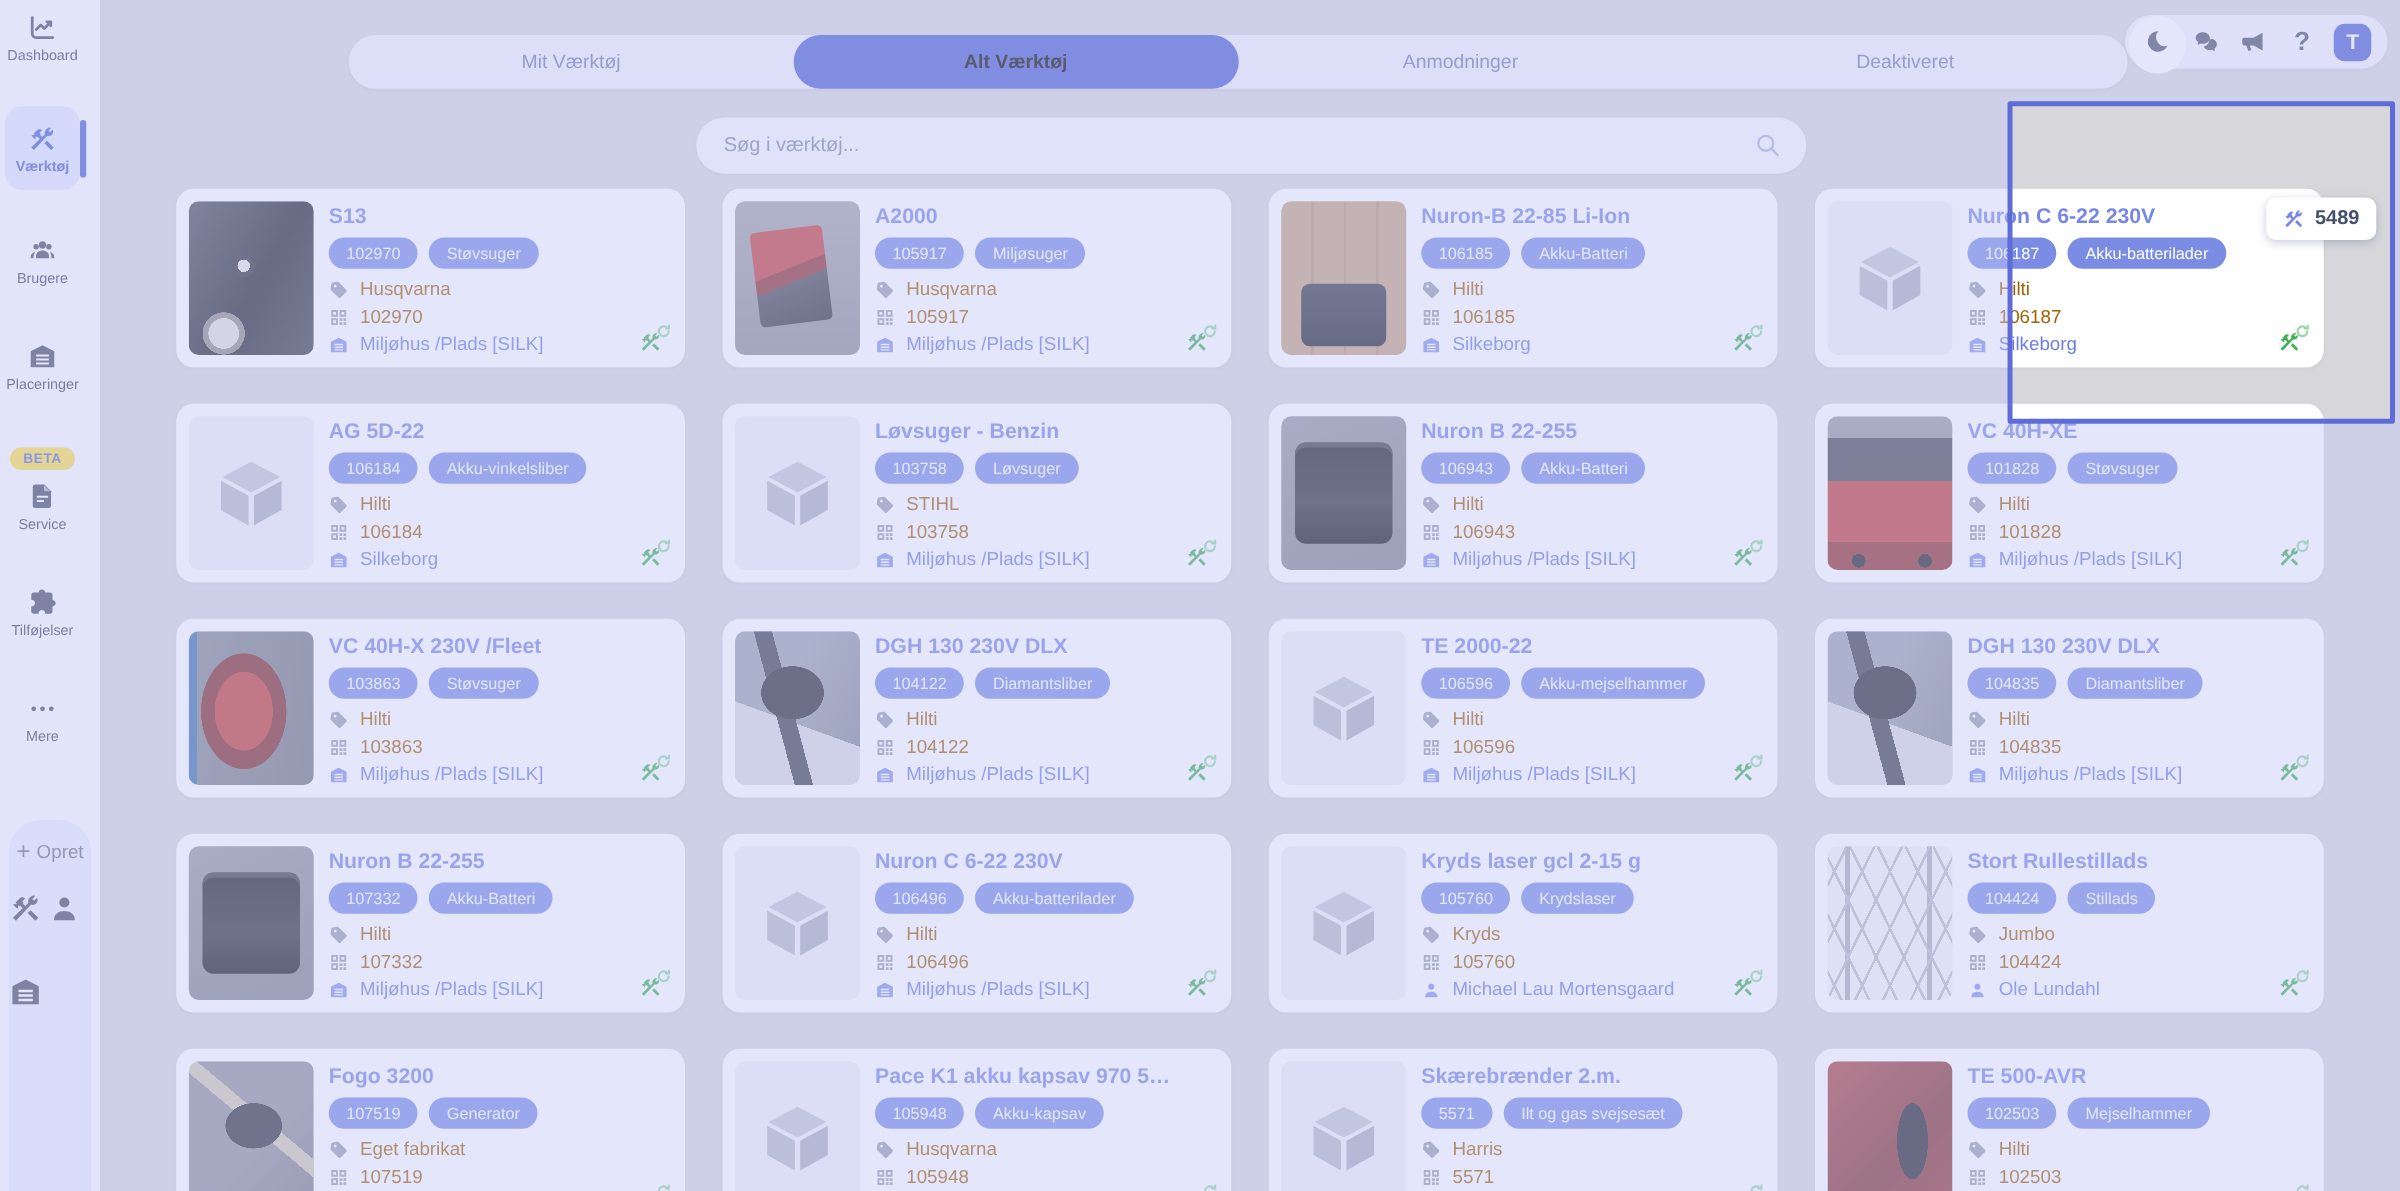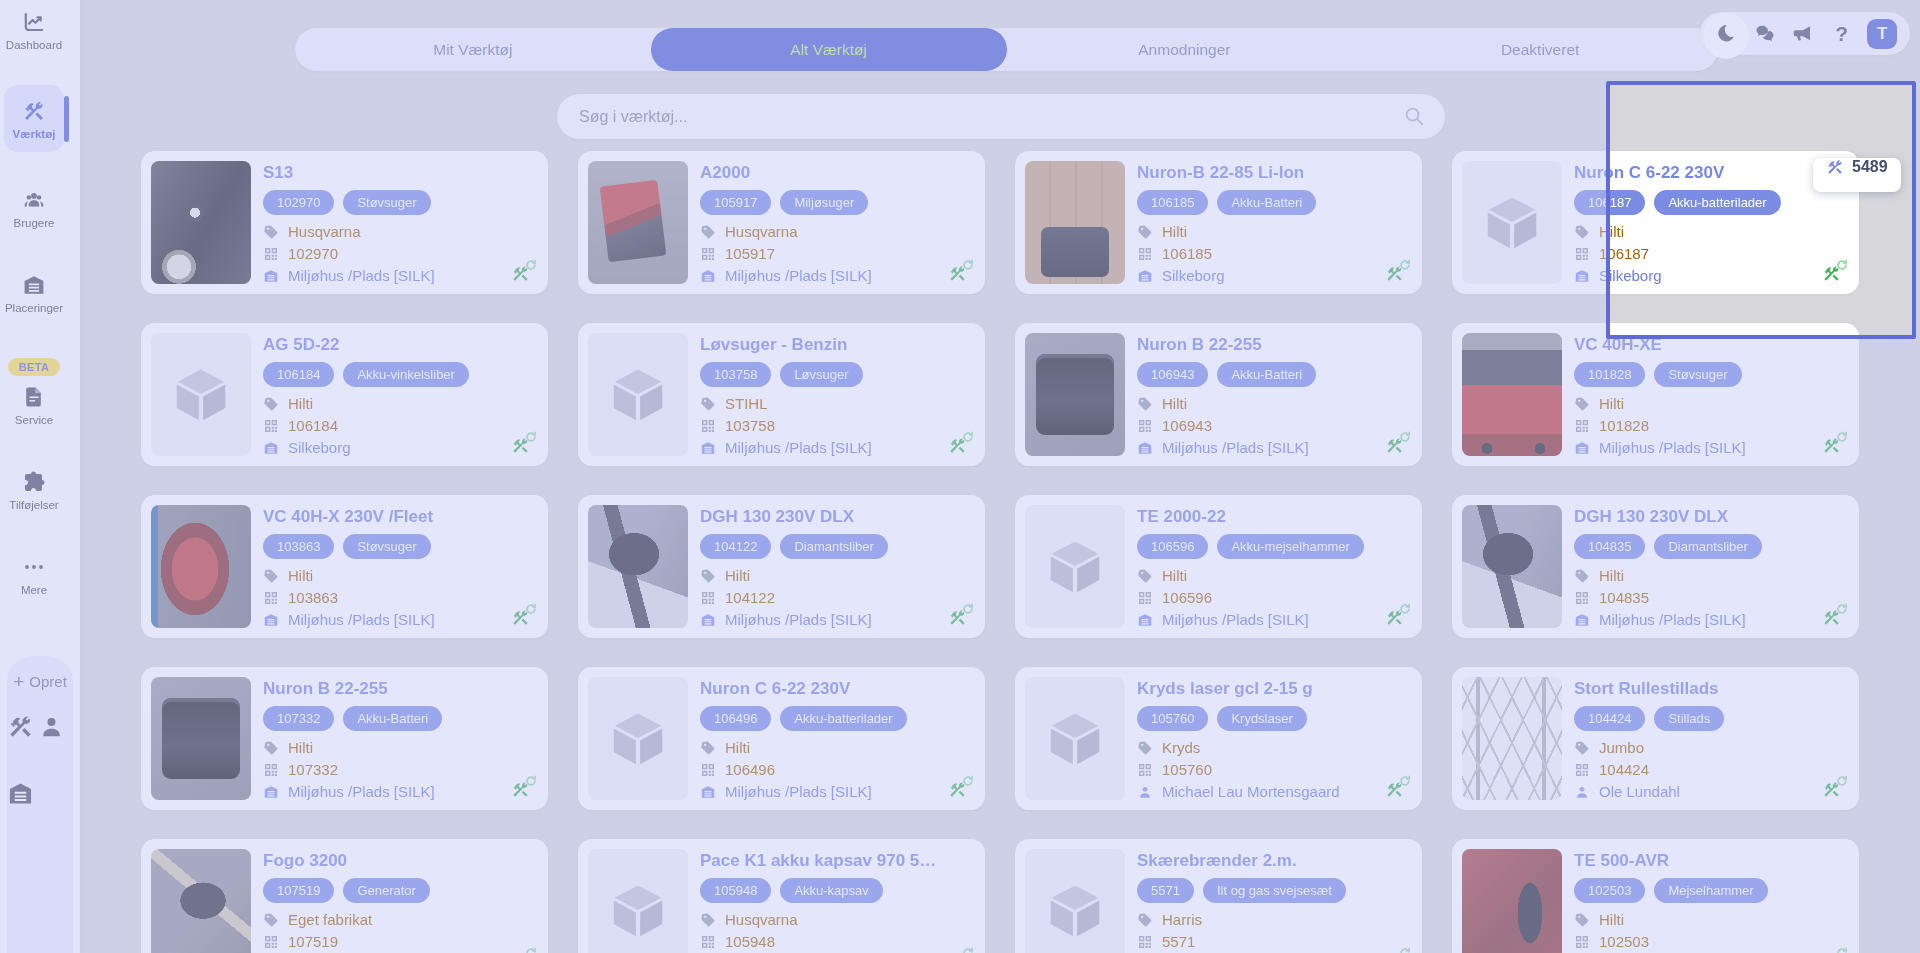--- a/index.html
+++ b/index.html
@@ -18,24 +18,24 @@
   .side-bar-ind{position:absolute;right:-5px;top:50%;transform:translateY(-50%);width:5px;height:46px;border-radius:3px;background:#4c5ed0;}
   .beta{background:#fde047;color:#5f6fd8;font-size:11px;font-weight:700;letter-spacing:.4px;border-radius:10px;padding:3px 11px;margin-bottom:4px;}
   .create-panel{position:absolute;left:7px;right:7px;top:656px;bottom:-40px;background:#eceefb;border-radius:26px;
     display:flex;flex-direction:column;align-items:center;padding-top:16px;}
   .create-label{display:flex;align-items:center;gap:5px;color:#6b7184;font-size:15px;margin-bottom:22px;}
   .create-label .plus{font-size:19px;line-height:1;color:#6b7184;}
   .create-btn{background:none;border:none;padding:0;margin:0 0 40px;cursor:pointer;color:#474c60;}
   .create-btn .ic{width:27px;height:27px;}
 
   
-  .tabbar{position:absolute;left:295px;top:28px;width:1423px;height:43px;background:#f2f3f9;border-radius:22px;
+  .tabbar{position:absolute;left:279px;top:28px;width:1423px;height:43px;background:#f2f3f9;border-radius:22px;
     display:flex;align-items:stretch;box-shadow:0 1px 3px rgba(40,50,100,.07);z-index:3;}
   .tab{flex:1 1 0;border:none;background:none;border-radius:22px;font-family:inherit;font-size:15.5px;color:#6e7aae;cursor:pointer;}
-  .tab.active{background:#4c5ecf;color:#bef264;font-weight:400;}
+  .tab.active{background:#4c5ecf;color:#000000;font-weight:700;}
 
   
   .topbar{position:absolute;left:1700px;top:12px;width:210px;height:43px;background:#f3f4fa;border-radius:22px;
     display:flex;align-items:center;justify-content:space-evenly;z-index:4;box-shadow:0 1px 3px rgba(40,50,100,.07);}
   .top-btn{position:relative;background:none;border:none;padding:0;cursor:pointer;color:#4a5066;width:26px;height:26px;
     display:flex;align-items:center;justify-content:center;}
   .top-btn .ic{width:21px;height:21px;}
   .top-btn.halo::before{content:"";position:absolute;left:50%;top:50%;transform:translate(-50%,-46%);width:46px;height:46px;border-radius:50%;background:#ffffff;z-index:-1;}
   .qmark{font-size:21px;font-weight:700;color:#4a5066;line-height:1;}
   .avatar{width:30px;height:30px;border-radius:9px;background:#4c5ecf;color:#fff;font-weight:700;font-size:17px;
@@ -108,21 +108,21 @@
     linear-gradient(40deg,transparent 0 55%,#cfc7ae 55% 62%,transparent 62%),
     linear-gradient(135deg,#8f9095 0 55%,#77787d);}
   .kind-photo-drill{background:
     radial-gradient(ellipse 17px 42px at 68% 52%,#1e2025 0 72%,transparent 73%),
     linear-gradient(135deg,#a8423c,#7e2d28 60%,#93352f);}
 
   
   .spotlight{position:absolute;left:1606px;top:81px;width:310px;height:258px;z-index:50;pointer-events:none;
     border:4px solid #5e6bd8;border-radius:2px;box-shadow:0 0 0 3000px rgba(196,200,247,0.45);}
   .count-tip{position:absolute;left:1813px;top:158px;z-index:60;background:#ffffff;border-radius:8px;
-    height:34px;display:flex;align-items:flex-start;gap:8px;padding:0 13px;box-shadow:0 2px 8px rgba(60,70,120,.28);}
+    height:34px;display:flex;align-items:center;gap:8px;padding:0 13px;box-shadow:0 2px 8px rgba(60,70,120,.28);}
   .count-tip .ic{width:18px;height:18px;color:#7787e6;}
   .count-tip span{font-size:16px;font-weight:700;color:#454f6e;}
 
   .ic{display:block;fill:currentColor;}
   button{font-family:inherit;}
 </style>
 </head>
 <body>
 
 <svg width="0" height="0" style="position:absolute" aria-hidden="true">

